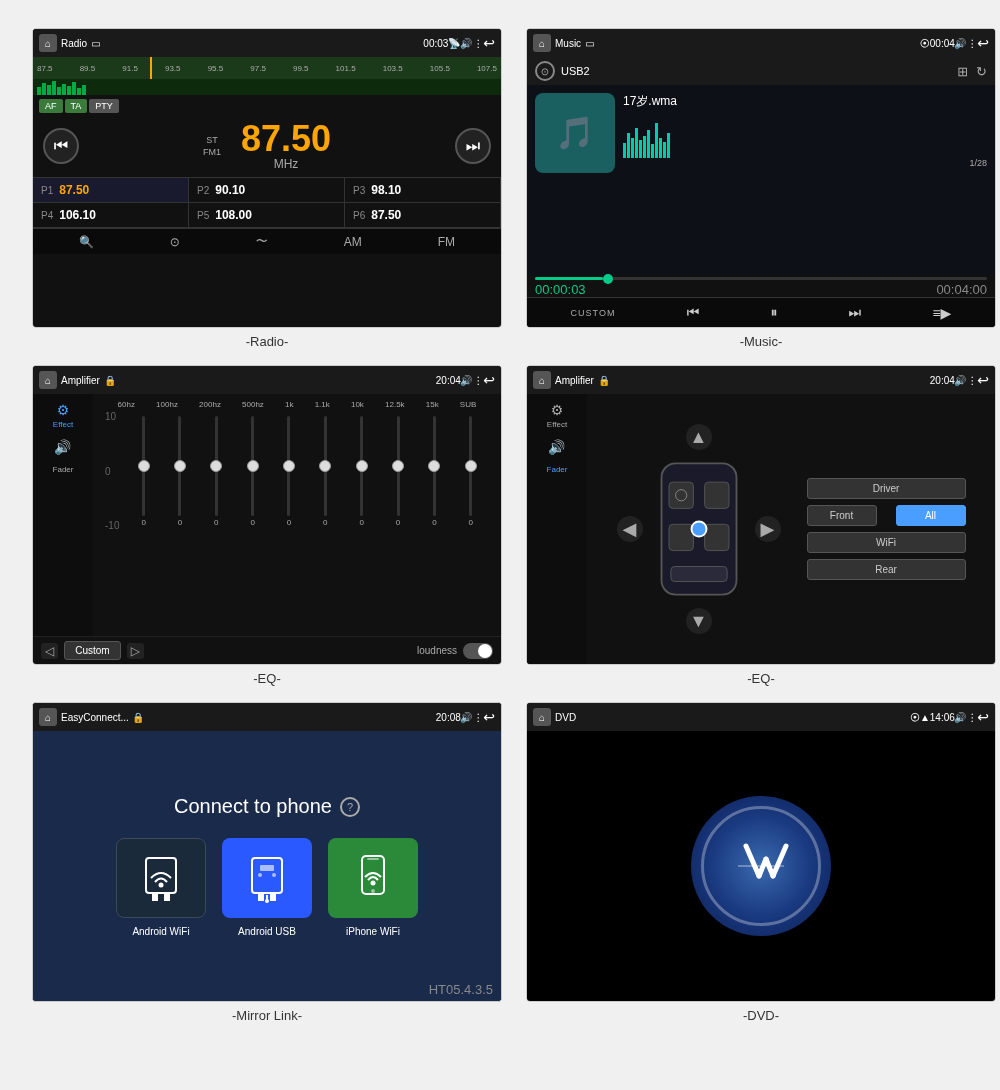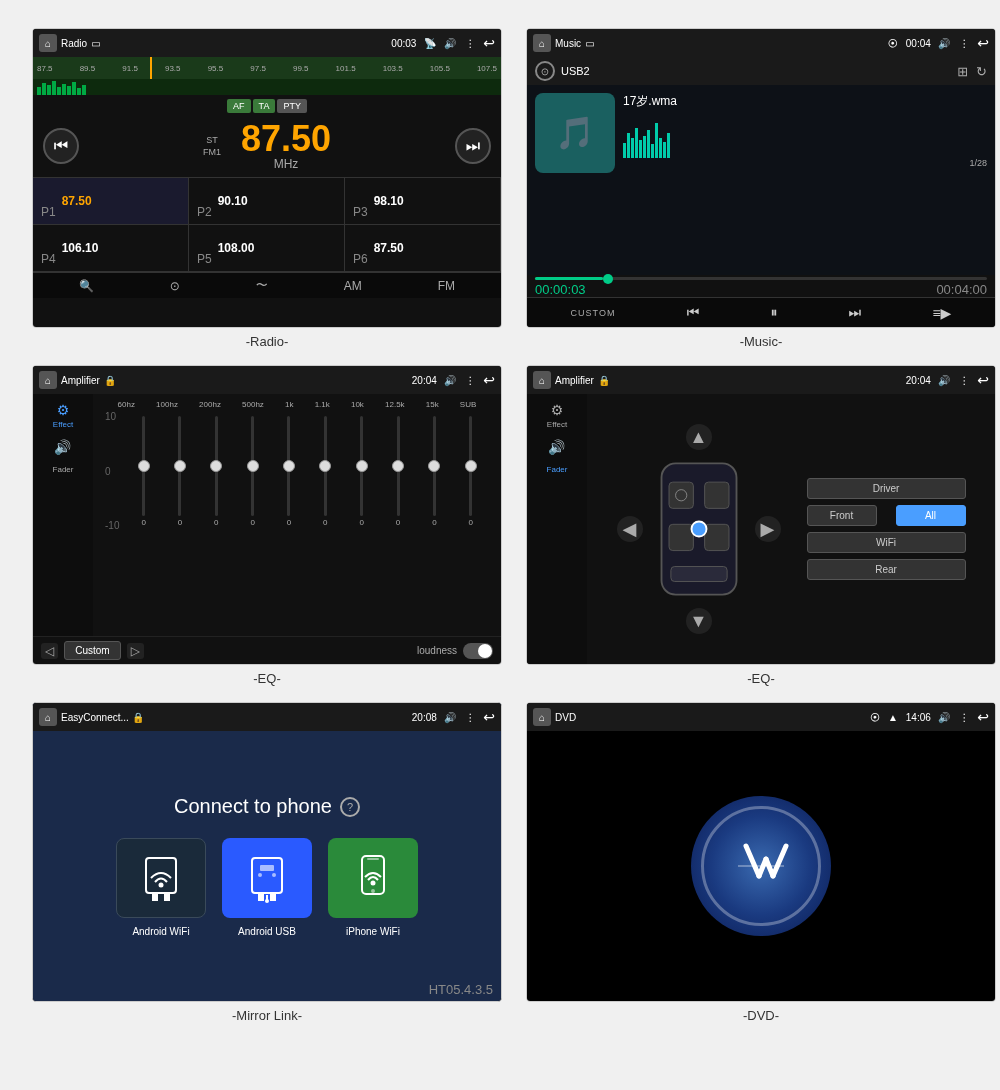--- a/index.html
+++ b/index.html
@@ -48,45 +48,45 @@
       height: 28px;
       display: flex;
       align-items: center;
       justify-content: space-between;
       padding: 0 6px;
       color: #fff;
       font-size: 10px;
       flex-shrink: 0;
     }
     .status-bar .left { display: flex; align-items: center; gap: 4px; }
-    .status-bar .right { display: flex; align-items: center; gap: 8px; font-size: 10px; }
+    .status-bar .right { display: flex; align-items: center; gap: 0; font-size: 10px; }
     .home-icon { width: 18px; height: 18px; background: #555; border-radius: 3px; display:flex; align-items:center; justify-content:center; font-size:10px; color:#fff; }
     .back-icon { font-size: 14px; }
 
     
     .radio-screen { background: #111; display: flex; flex-direction: column; height: 100%; }
     .freq-bar { background: #1a3a1a; height: 22px; display: flex; align-items: center; padding: 0 4px; position: relative; }
     .freq-scale { display: flex; justify-content: space-between; width: 100%; font-size: 8px; color: #aaa; }
     .freq-indicator { position: absolute; left: 25%; top: 0; height: 100%; width: 2px; background: orange; }
     .eq-bar-row { display: flex; gap: 1px; height: 16px; align-items: flex-end; padding: 0 4px; background: #0d2a0d; }
     .eq-b { width: 4px; background: #00aa44; }
-    .af-buttons { display: flex; gap: 2px; justify-content: center; padding: 4px 6px 2px; }
+    .af-buttons { display: flex; gap: 2px; justify-content: flex-start; padding: 4px 6px 2px; }
     .af-btn { background: #3a7a3a; color: #fff; font-size: 9px; padding: 2px 6px; border-radius: 2px; border: none; }
     .pty-btn { background: #555; }
     .radio-main { display: flex; align-items: center; justify-content: space-between; padding: 6px 10px; }
     .prev-btn, .next-btn { width: 36px; height: 36px; border-radius: 50%; border: 2px solid #555; background: #222; color: #fff; display:flex; align-items:center; justify-content:center; font-size:16px; }
     .freq-display { text-align: center; }
     .freq-st { font-size: 9px; color: #aaa; }
     .freq-name { font-size: 9px; color: #aaa; margin-top: 2px; }
     .freq-number { font-size: 36px; color: orange; font-weight: bold; line-height: 1; }
     .freq-mhz { font-size: 12px; color: #aaa; }
     .preset-grid { display: grid; grid-template-columns: 1fr 1fr 1fr; border-top: 1px solid #333; }
     .preset-item { padding: 5px 8px; border-right: 1px solid #333; border-bottom: 1px solid #333; display: flex; align-items: center; gap: 6px; }
     .preset-item.active { background: #1a1a2e; }
-    .preset-label { font-size: 12px; color: #888; margin-top: 22px; }
+    .preset-label { font-size: 10px; color: #888; }
     .preset-freq { font-size: 12px; color: orange; font-weight: bold; }
     .preset-freq.white { color: #fff; }
     .radio-controls { display: flex; justify-content: space-around; align-items: center; padding: 4px 8px; border-top: 1px solid #333; background: #0a0a0a; }
     .ctrl-icon { color: #aaa; font-size: 12px; }
 
     
     .music-screen { background: #111; display: flex; flex-direction: column; height: 100%; }
     .usb-bar { background: #1a1a1a; padding: 4px 8px; display: flex; align-items: center; justify-content: space-between; }
     .usb-label { color: #fff; font-size: 11px; display: flex; align-items: center; gap: 6px; }
     .usb-icon { width: 20px; height: 20px; border-radius: 50%; border: 2px solid #888; display:flex; align-items:center; justify-content:center; font-size:10px; color:#aaa; }

